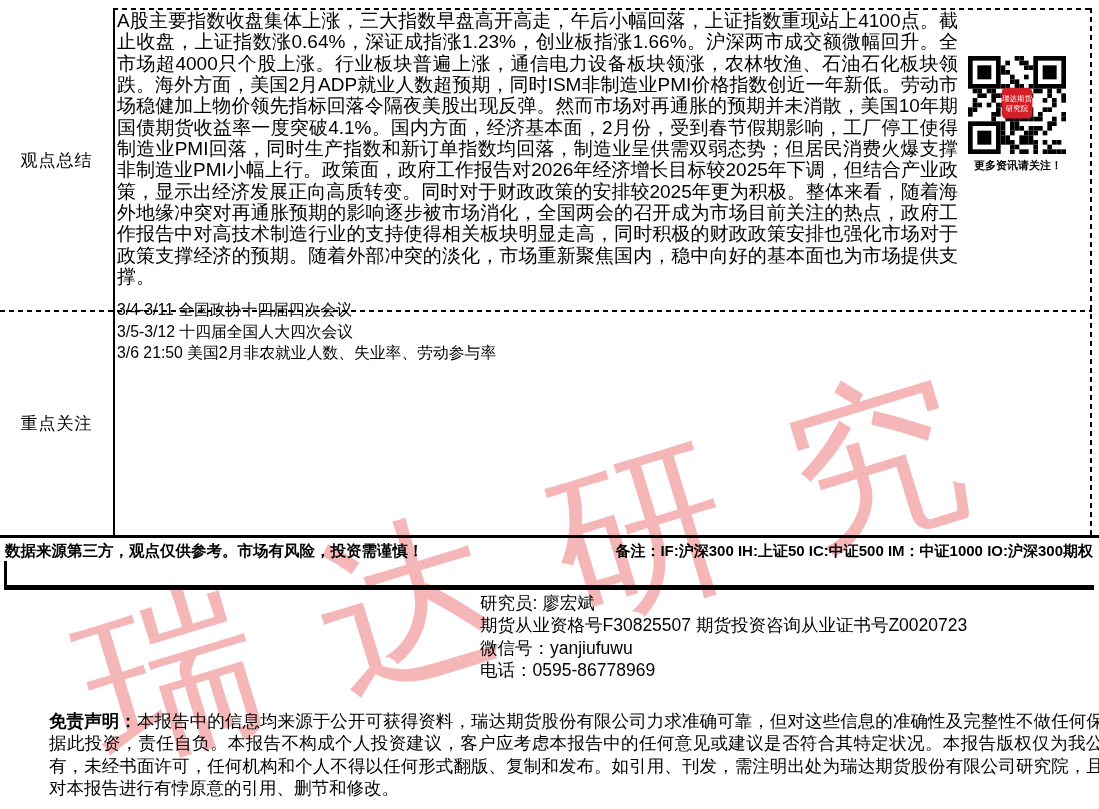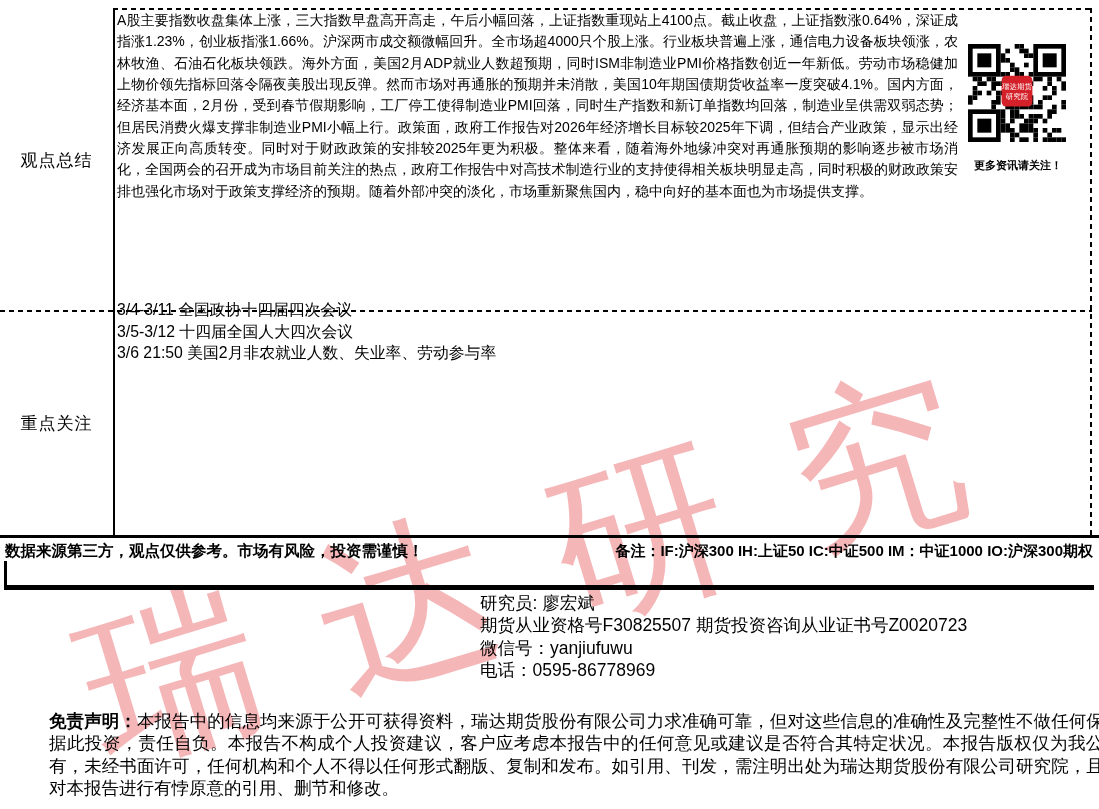--- a/index.html
+++ b/index.html
@@ -19,30 +19,30 @@
   .dash-v{background-image:repeating-linear-gradient(180deg,#000 0,#000 5px,transparent 5px,transparent 9px);}
   
   .row-label{
     position:absolute;left:0;width:113px;
     display:flex;align-items:center;justify-content:center;
     font-size:17px;letter-spacing:1px;
   }
   
   .summary{
     position:absolute;left:117px;top:10px;width:841px;
-    font-size:14px;line-height:21.35px;
+    font-size:19px;line-height:21.35px;
     text-align:justify;text-justify:inter-character;
   }
   
   .focus{
     position:absolute;left:117px;top:299px;width:840px;
     font-size:15.8px;line-height:21.5px;
   }
   
-  .qr-box{position:absolute;left:966px;top:44px;width:102px;height:98px;}
+  .qr-box{position:absolute;left:966px;top:56px;width:102px;height:98px;}
   .qr-caption{
     position:absolute;left:956px;top:158px;width:124px;
     text-align:center;font-weight:bold;font-size:11px;
   }
   
   .foot-left{
     position:absolute;left:5px;top:541px;
     font-weight:bold;font-size:15.5px;
   }
   .foot-right{

